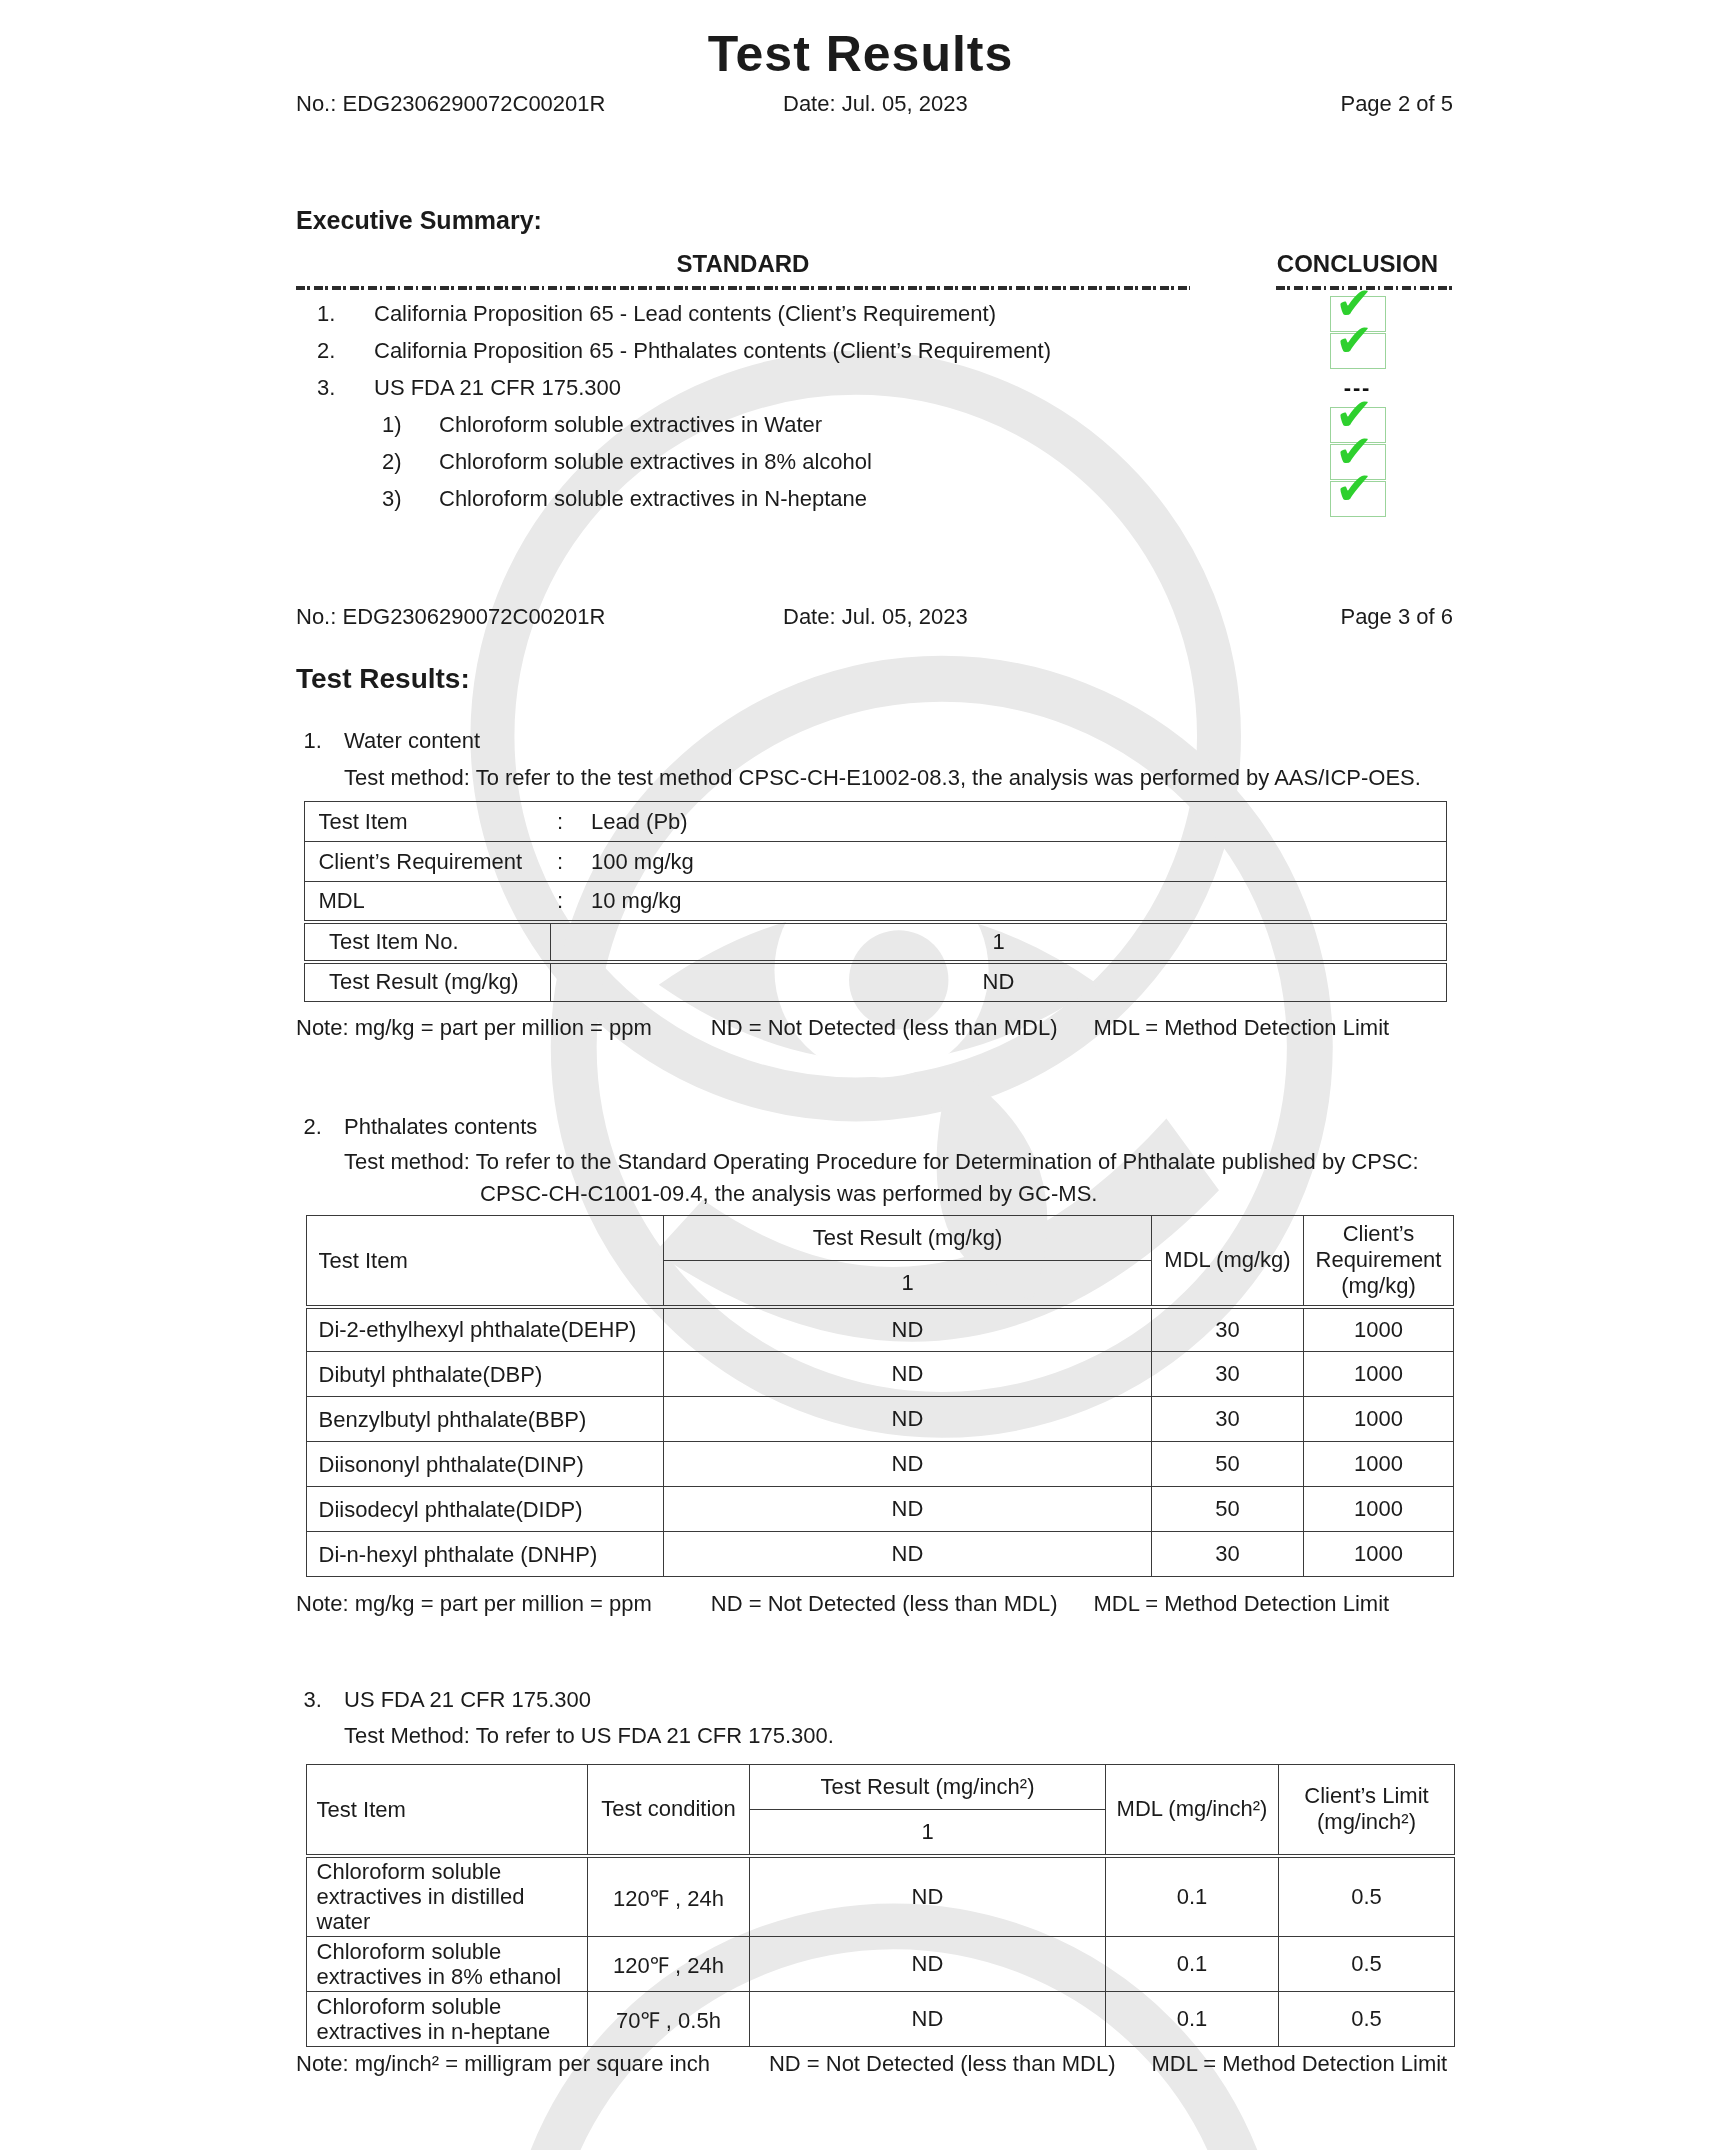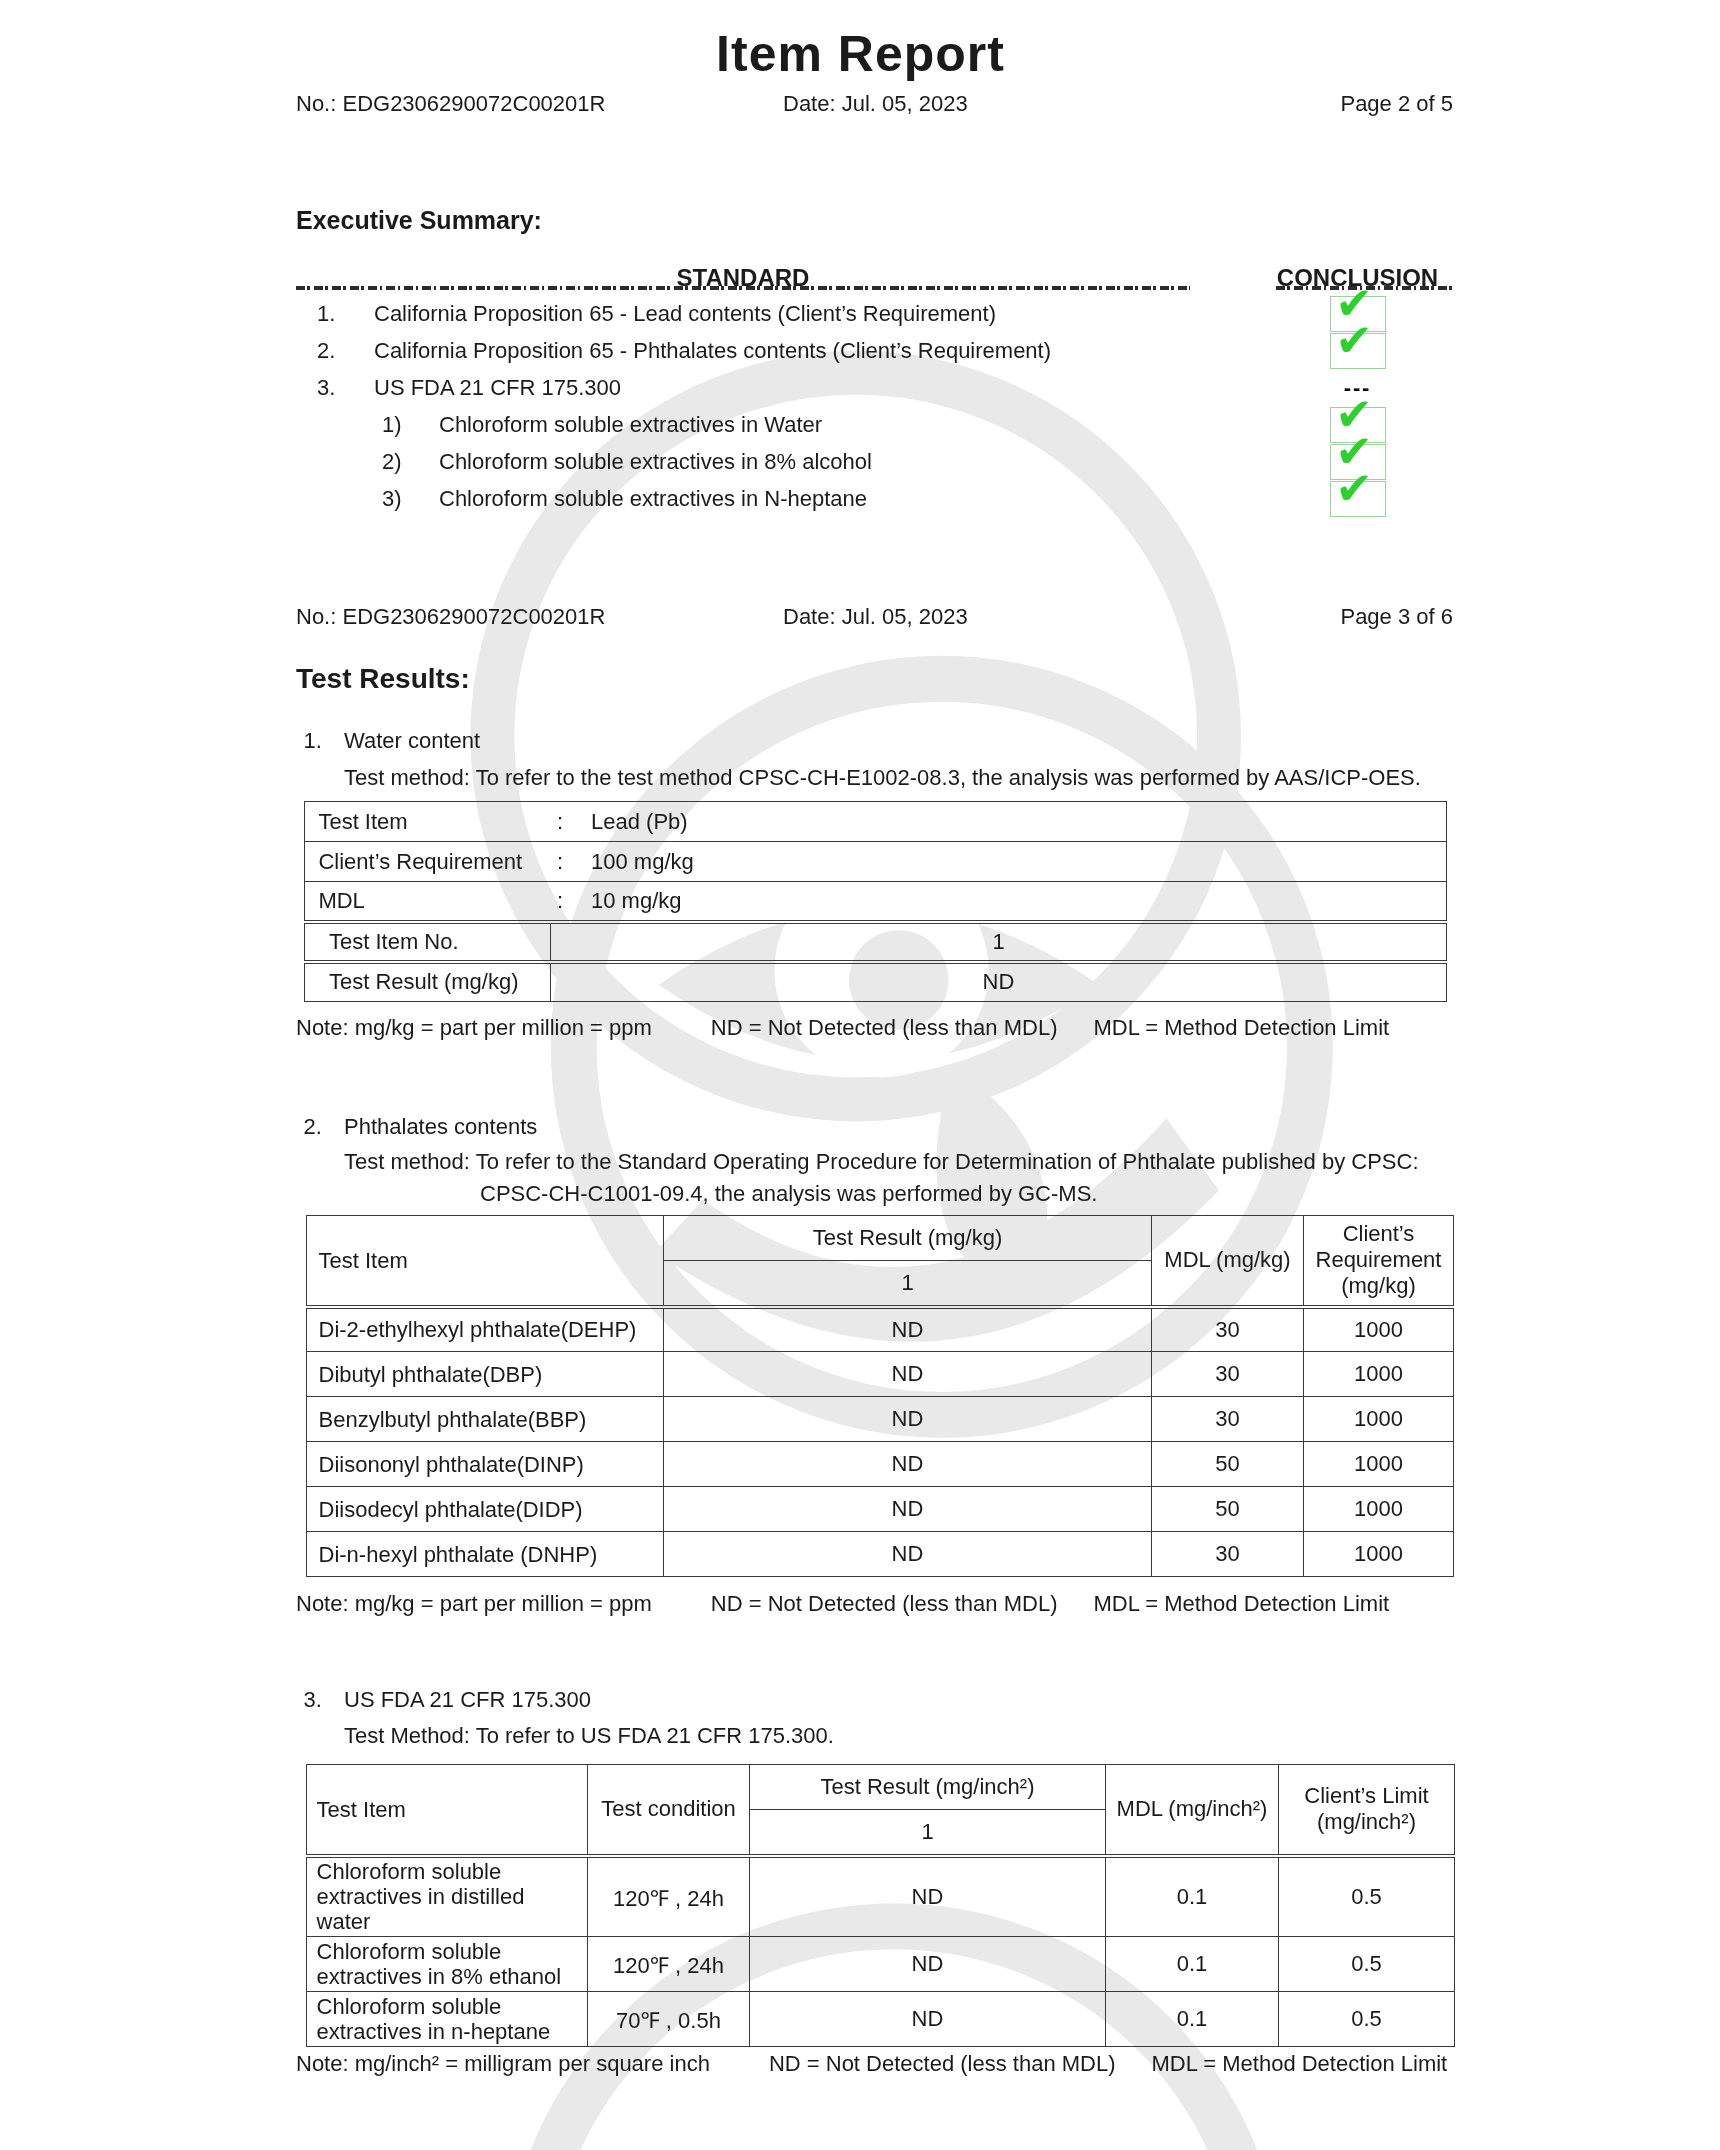--- a/index.html
+++ b/index.html
@@ -16,21 +16,21 @@
            font-size:50px; font-weight:bold; letter-spacing:1px; }
 
   .hdr { left:296px; top:91px; width:1157px; display:flex; align-items:baseline;gap:9px; }
   .hdr .h-no { width:478px; }
   .hdr .h-date { flex:1; }
   .hdr .h-page { margin-left:auto; }
   .hdr2 { top:604px; }
 
   .exec-head { left:296px; top:206px; font-weight:bold; font-size:25px; }
 
-  .colhdr { left:296px; top:264px; width:1157px; display:flex; font-weight:bold; font-size:24px; }
+  .colhdr { left:296px; top:250px; width:1157px; display:flex; font-weight:bold; font-size:24px; }
   .colhdr .std { width:894px; text-align:center; }
   .colhdr .ccl { width:191px; margin-left:auto; text-align:center; }
 
   .rule { left:296px; top:286px; width:1157px; display:flex; }
   .rule .seg { height:3.8px;
     background:repeating-linear-gradient(90deg,#2b2b2b 0 8.6px,transparent 8.6px 11.5px,#2b2b2b 11.5px 14.3px,transparent 14.3px 18px); }
   .rule .seg1 { width:894px; }
   .rule .seg2 { width:177px; margin-left:86px; }
 
   .exec-rows { left:296px; top:295px; width:1157px; }
@@ -94,21 +94,21 @@
         <path d="M 10 20 Q 150 110 95 265 Q -45 225 10 20 Z" fill="#e9e9e9"></path>
       </g>
     </defs>
     <circle cx="895" cy="770" r="380" fill="none" stroke="#e9e9e9" stroke-width="46"></circle>
     <use href="#wmlogo" x="985" y="1095"></use>
     <use href="#wmlogo" x="935" y="2400"></use>
   </svg>
 
   <div class="content">
 
-    <div class="abs title">Item Report</div>
+    <div class="abs title">Test Results</div>
 
     <div class="abs hdr">
       <span class="h-no">No.: EDG2306290072C00201R</span>
       <span class="h-date">Date: Jul. 05, 2023</span>
       <span class="h-page">Page 2 of 5</span>
     </div>
 
     <div class="abs exec-head">Executive Summary:</div>
 
     <div class="abs colhdr">

